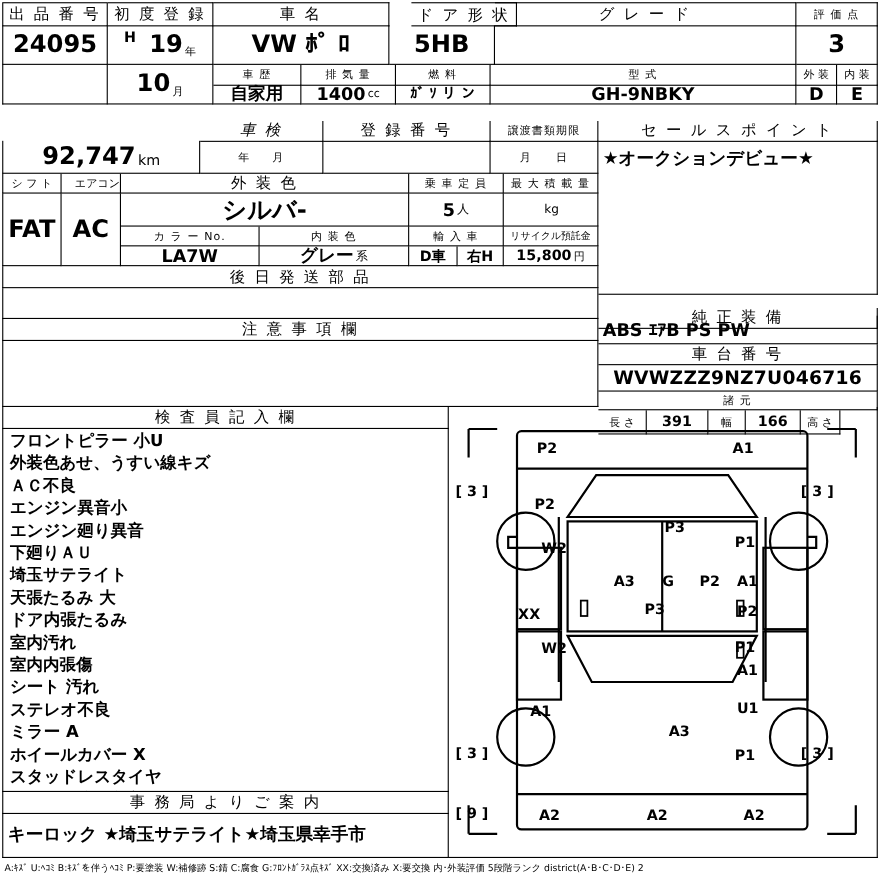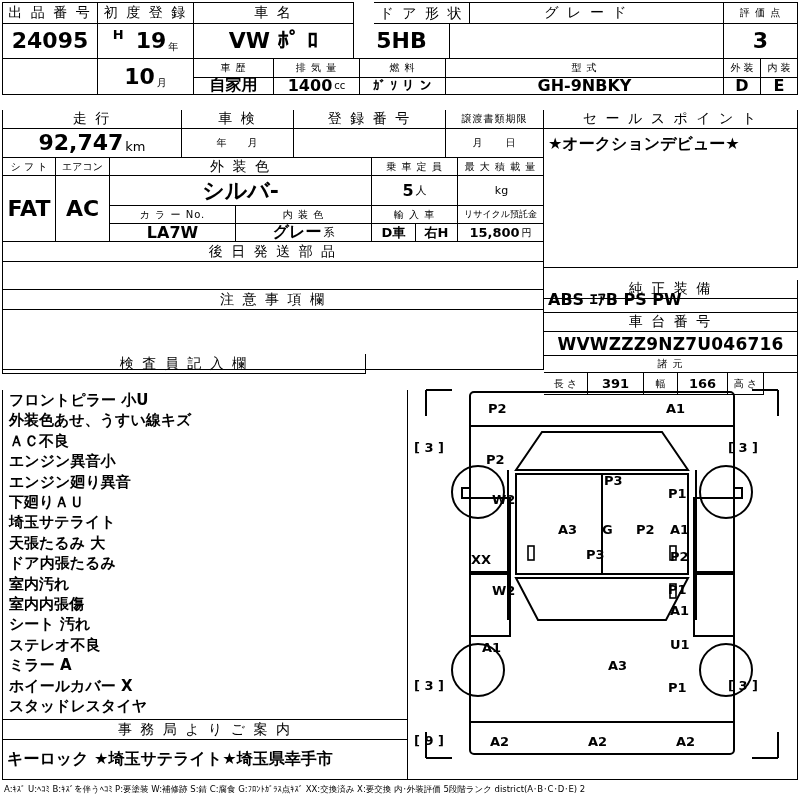--- a/index.html
+++ b/index.html
@@ -127,29 +127,26 @@
   <div class="bx noL noT" style="left:761px;top:59px;width:37px;height:19px;">
     <span class="lbl-sm" style="letter-spacing:0">内 装</span>
   </div>
   <div class="bx noL noT" style="left:724px;top:77px;width:37px;height:18px;">
     <span class="val-md">D</span>
   </div>
   <div class="bx noL noT" style="left:761px;top:77px;width:37px;height:18px;">
     <span class="val-md">E</span>
   </div>
 
-  <div class="bx noT" style="left:2px;top:110px;width:180px;height:19px;">
-    <span class="lbl">走 行</span>
-  </div>
   <div class="bx noT" style="left:2px;top:128px;width:180px;height:30px;">
     <span class="val-lg">92,747</span>
     <span class="unit" style="font-size:13px;align-self:flex-end;padding-bottom:3px;">km</span>
   </div>
 
-  <div class="bx noL noT" style="left:182px;top:110px;width:112px;height:19px;">
+  <div class="bx noL noT" style="left:182px;top:110px;width:112px;height:19px;font-style:italic;">
     <span class="lbl">車 検</span>
   </div>
   <div class="bx noL noT" style="left:182px;top:128px;width:112px;height:30px;">
     <span class="lbl-sm" style="margin-right:20px;">年</span>
     <span class="lbl-sm">月</span>
   </div>
 
   <div class="bx noL noT" style="left:294px;top:110px;width:152px;height:19px;">
     <span class="lbl">登 録 番 号</span>
   </div>
@@ -168,21 +165,21 @@
   <div class="bx noL noT" style="left:544px;top:110px;width:254px;height:19px;">
     <span class="lbl">セ ー ル ス ポ イ ン ト</span>
   </div>
   <div class="bx noL noT left" style="left:544px;top:128px;width:254px;height:140px;align-items:flex-start;padding-top:6px;">
     <span class="val-md">★オークションデビュー★</span>
   </div>
 
   <div class="bx noT" style="left:2px;top:158px;width:54px;height:18px;">
     <span class="lbl-sm" style="letter-spacing:0">シ フ ト</span>
   </div>
-  <div class="bx noL noT" style="left:56px;top:158px;width:54px;height:18px;">
+  <div class="bx noL noT" style="left:56px;top:158px;width:54px;height:18px;justify-content:flex-end;">
     <span class="lbl-sm" style="letter-spacing:0">エアコン</span>
   </div>
   <div class="bx noT" style="left:2px;top:176px;width:54px;height:66px;">
     <span class="val-lg">FAT</span>
   </div>
   <div class="bx noL noT" style="left:56px;top:176px;width:54px;height:66px;">
     <span class="val-lg">AC</span>
   </div>
 
   <div class="bx noL noT" style="left:110px;top:158px;width:262px;height:18px;">
@@ -278,21 +275,21 @@
   <div class="bx noL noT" style="left:678px;top:373px;width:50px;height:22px;">
     <span class="val-sm">166</span>
   </div>
   <div class="bx noL noT" style="left:728px;top:373px;width:36px;height:22px;">
     <span class="lbl-sm" style="letter-spacing:0">高 さ</span>
   </div>
   <div class="bx noL noT" style="left:764px;top:373px;width:34px;height:22px;margin-left:40px;">
     <span class="val-sm">148</span>
   </div>
 
-  <div class="bx noT" style="left:2px;top:354px;width:364px;height:20px;">
+  <div class="bx noT" style="left:2px;top:370px;width:406px;height:20px;">
     <span class="lbl">検 査 員 記 入 欄</span>
   </div>
   <div class="bx noT" style="left:2px;top:390px;width:406px;height:330px;align-items:flex-start;justify-content:flex-start;">
     <div class="inspect-list" id="inspect-list">
         <div>フロントピラー 小U</div>
         <div>外装色あせ、うすい線キズ</div>
         <div>ＡＣ不良</div>
         <div>エンジン異音小</div>
         <div>エンジン廻り異音</div>
         <div>下廻りＡＵ</div>

